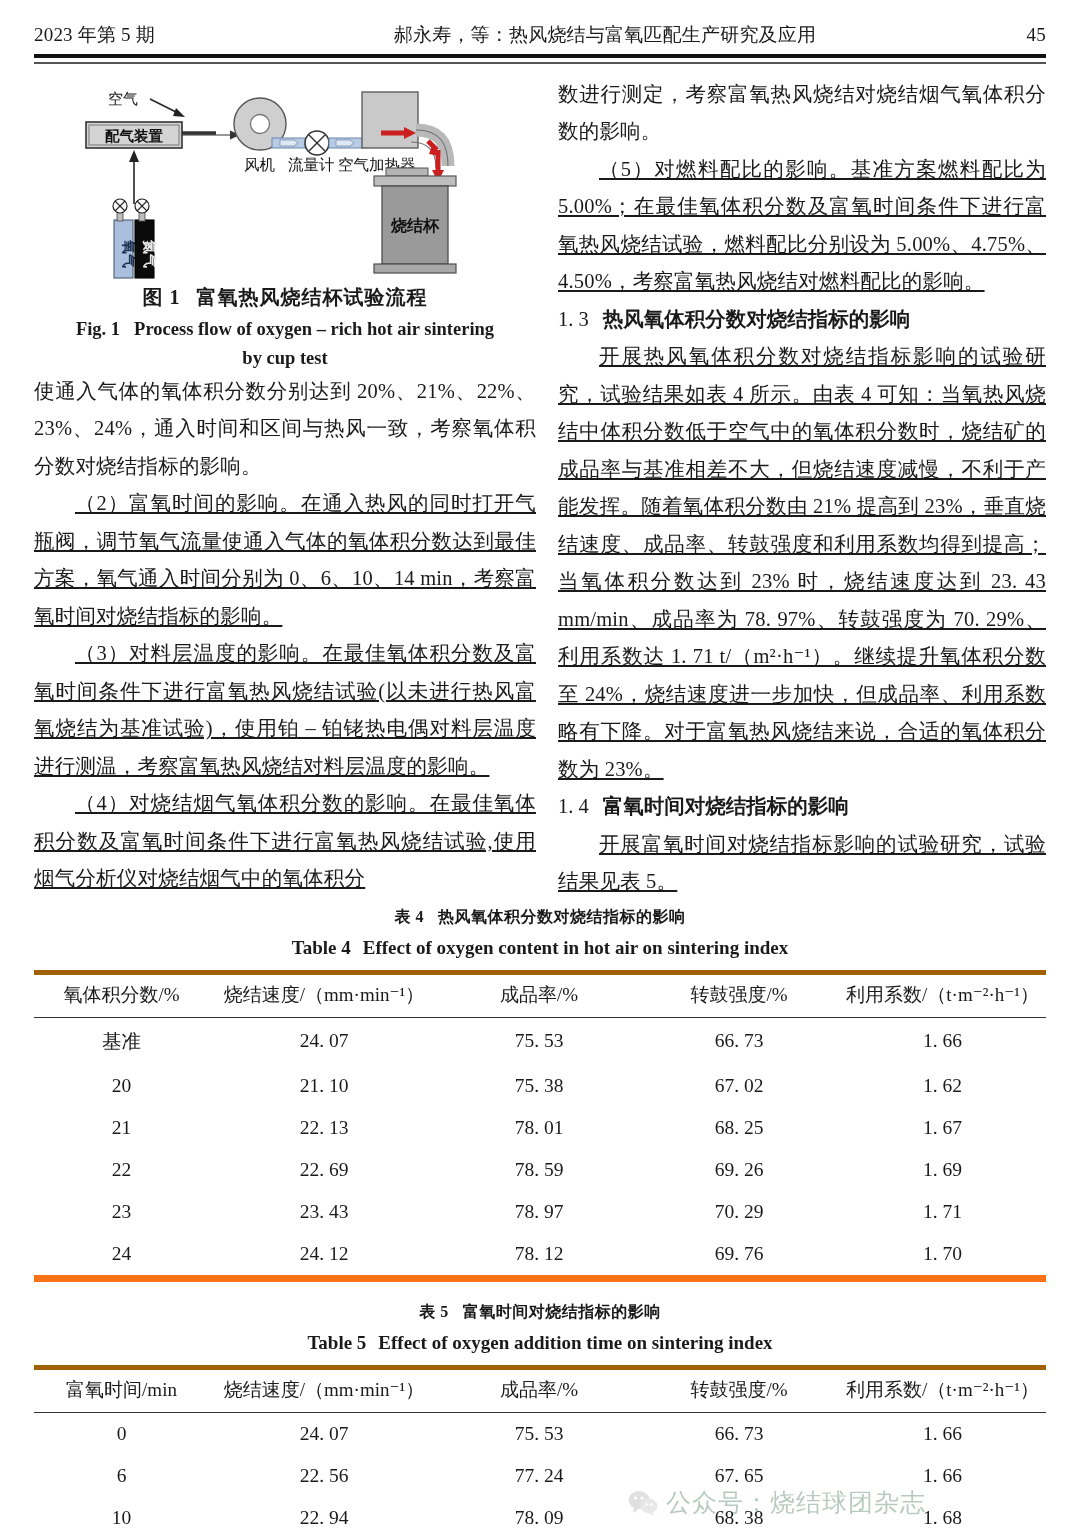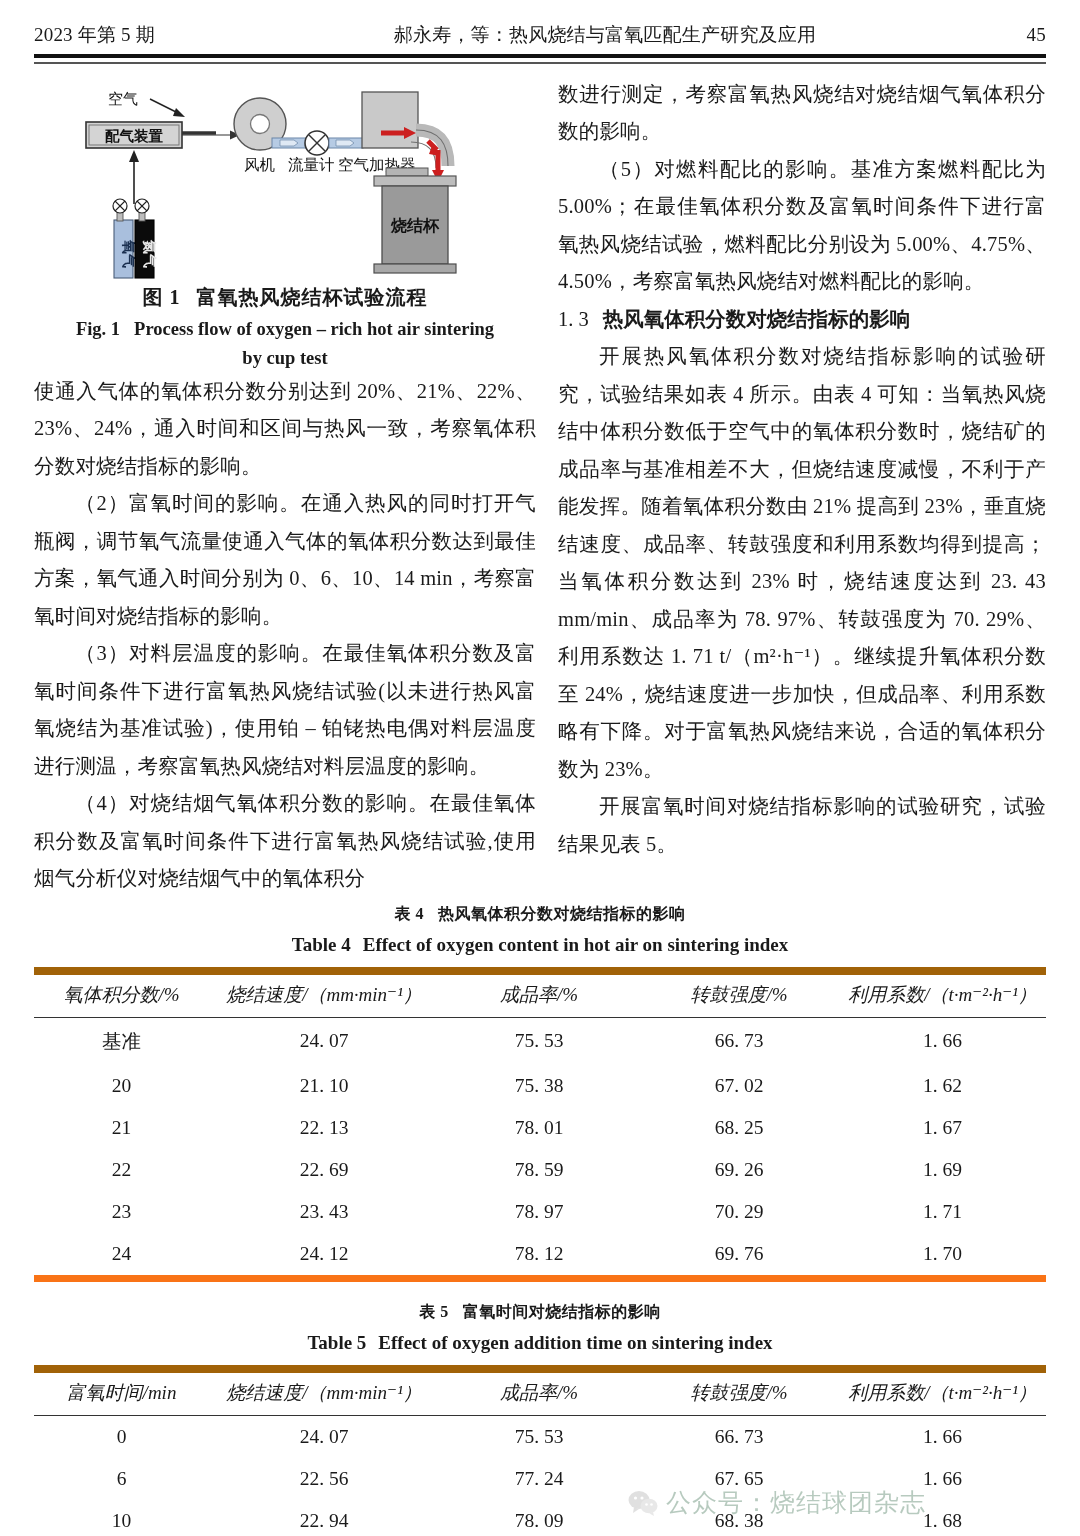--- a/index.html
+++ b/index.html
@@ -57,21 +57,21 @@
   .col { width: 502px; }
 
   p.body {
     margin: 0;
     font-size: 20.5px;
     line-height: 37.5px;
     text-align: justify;
     text-justify: inter-ideograph;
     letter-spacing: .2px;
   }
-  p.indent { text-indent: 41px; }
+  p.indent { text-indent: 41px; text-decoration: underline; }
 
   .sec-head {
     font-size: 20.5px;
     line-height: 37.5px;
     font-weight: bold;
     margin: 0;
   }
   .sec-head .num { font-weight: normal; margin-right: 14px; }
 
   
@@ -119,24 +119,23 @@
   table.data {
     width: 1012px;
     border-collapse: collapse;
     margin: 11px auto 0 auto;
     font-size: 19px;
   }
   table.data thead th {
     font-weight: normal;
     padding: 7px 0 9px 0;
     text-align: center;
-    border-top: 8px solid #a16207;
+    border-top: 5px solid #a16207;
     border-bottom: 1.4px solid #333;
     white-space: nowrap;
-    font-style: italic;
   }
   table.data tbody td {
     text-align: center;
     padding: 10px 0;
     font-size: 19.5px;
   }
   table.data tbody tr:last-child td {
     border-bottom: 7px solid #f97316;
   }
 
@@ -271,20 +270,23 @@
     <div class="col">
       <p class="body">数进行测定，考察富氧热风烧结对烧结烟气氧体积分数的影响。</p>
       <p class="body indent">（5）对燃料配比的影响。基准方案燃料配比为 5.00%；在最佳氧体积分数及富氧时间条件下进行富氧热风烧结试验，燃料配比分别设为 5.00%、4.75%、4.50%，考察富氧热风烧结对燃料配比的影响。</p>
 
       <div class="sec-head">
         <span class="num">1. 3</span><span>热风氧体积分数对烧结指标的影响</span>
       </div>
 
       <p class="body indent">开展热风氧体积分数对烧结指标影响的试验研究，试验结果如表 4 所示。由表 4 可知：当氧热风烧结中体积分数低于空气中的氧体积分数时，烧结矿的成品率与基准相差不大，但烧结速度减慢，不利于产能发挥。随着氧体积分数由 21% 提高到 23%，垂直烧结速度、成品率、转鼓强度和利用系数均得到提高；当氧体积分数达到 23% 时，烧结速度达到 23. 43 mm/min、成品率为 78. 97%、转鼓强度为 70. 29%、利用系数达 1. 71 t/（m²·h⁻¹）。继续提升氧体积分数至 24%，烧结速度进一步加快，但成品率、利用系数略有下降。对于富氧热风烧结来说，合适的氧体积分数为 23%。</p>
 
+      <div class="sec-head">
+        <span class="num">1. 4</span><span>富氧时间对烧结指标的影响</span>
+      </div>
 
       <p class="body indent">开展富氧时间对烧结指标影响的试验研究，试验结果见表 5。</p>
     </div>
   </div>
 
   <div class="tbl-block">
     <div class="tbl-title-cn">
       <span class="lbl">表 4</span><span>热风氧体积分数对烧结指标的影响</span>
     </div>
     <div class="tbl-title-en">

